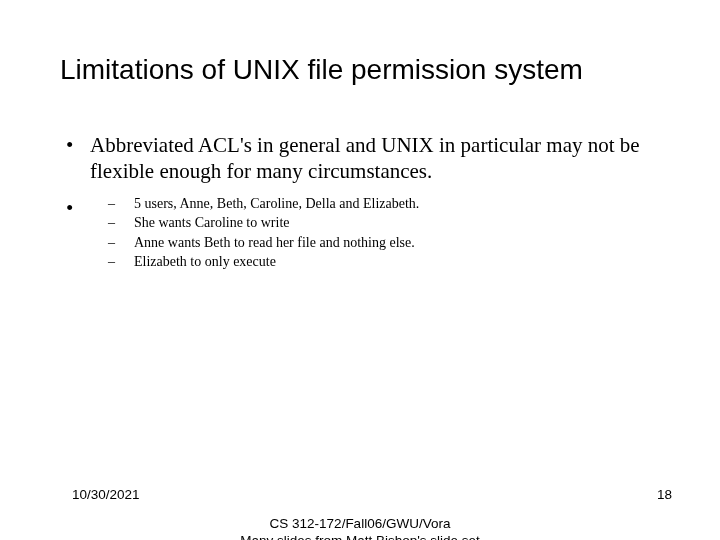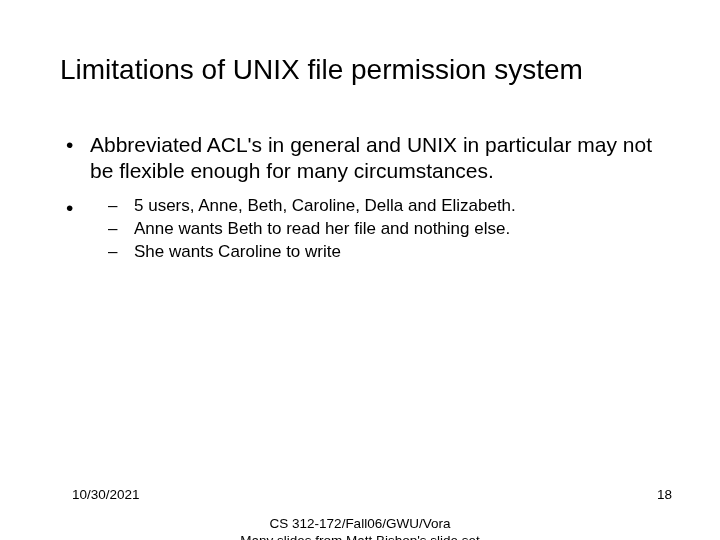--- a/index.html
+++ b/index.html
@@ -1,22 +1,22 @@
 <!DOCTYPE html>
 <html><head>
 <meta charset="utf-8">
 <style>
   * { margin: 0; padding: 0; box-sizing: border-box; }
   html, body { width: 720px; height: 540px; background: #fff; font-family: Arial, Helvetica, sans-serif; color: #000; }
   .slide { width: 720px; height: 540px; position: relative; padding: 54px 60px 0 60px; }
   .title { font-size: 28px; font-weight: 400; margin-bottom: 46px; }
-  .l1 { list-style: none; font-size: 21px; line-height: 1.25; }
+  .l1 { list-style: none; font-size: 21px; line-height: 1.25; font-family: Liberation Serif, serif; }
   .l1 > li { position: relative; padding-left: 30px; margin-bottom: 2px; }
   .l1 > li::before { content: "•"; position: absolute; left: 6px; top: 0; }
-  .l2 { list-style: none; font-size: 17px; margin-top: 10px; }
+  .l2 { list-style: none; font-size: 14px; margin-top: 10px; }
   .l2 > li { position: relative; padding-left: 44px; margin-bottom: 2px; }
   .l2 > li.dash::before { content: "–"; position: absolute; left: 18px; top: 0; }
   .l2 > li.nobullet { padding-left: 18px; }
   .footer { position: absolute; left: 0; right: 0; bottom: 24px; font-size: 13.5px; }
   .footer-date { position: absolute; left: 72px; bottom: 14px; }
   .footer-center { position: absolute; left: 0; right: 0; text-align: center; line-height: 1.25; }
   .footer-num { position: absolute; right: 48px; bottom: 14px; margin-top: 40px; }
 </style>
 </head>
 <body>
@@ -24,22 +24,23 @@
 <div class="slide">
   <h1 class="title">Limitations of UNIX file permission system</h1>
 
   <ul class="l1">
     <li>
       <span>Abbreviated ACL's in general and UNIX in particular may not be flexible enough for many circumstances.</span>
     </li>
     <li>
       <ul class="l2">
         <li class="dash"><span>5 users, Anne, Beth, Caroline, Della and Elizabeth.</span></li>
+        <li class="dash"><span>She wants Caroline to write</span></li>
         <li class="dash"><span>Anne wants Beth to read her file and nothing else.</span></li>
-        <li class="dash"><span>She wants Caroline to write</span></li>
+        <li class="dash"><span>Elizabeth to only execute</span></li>
       </ul>
     </li>
   </ul>
 
   <div class="footer">
     <div class="footer-date">10/30/2021</div>
     <div class="footer-center">
       <div>CS 312-172/Fall06/GWU/Vora</div>
       <div>Many slides from Matt Bishop's slide set</div>
     </div>

